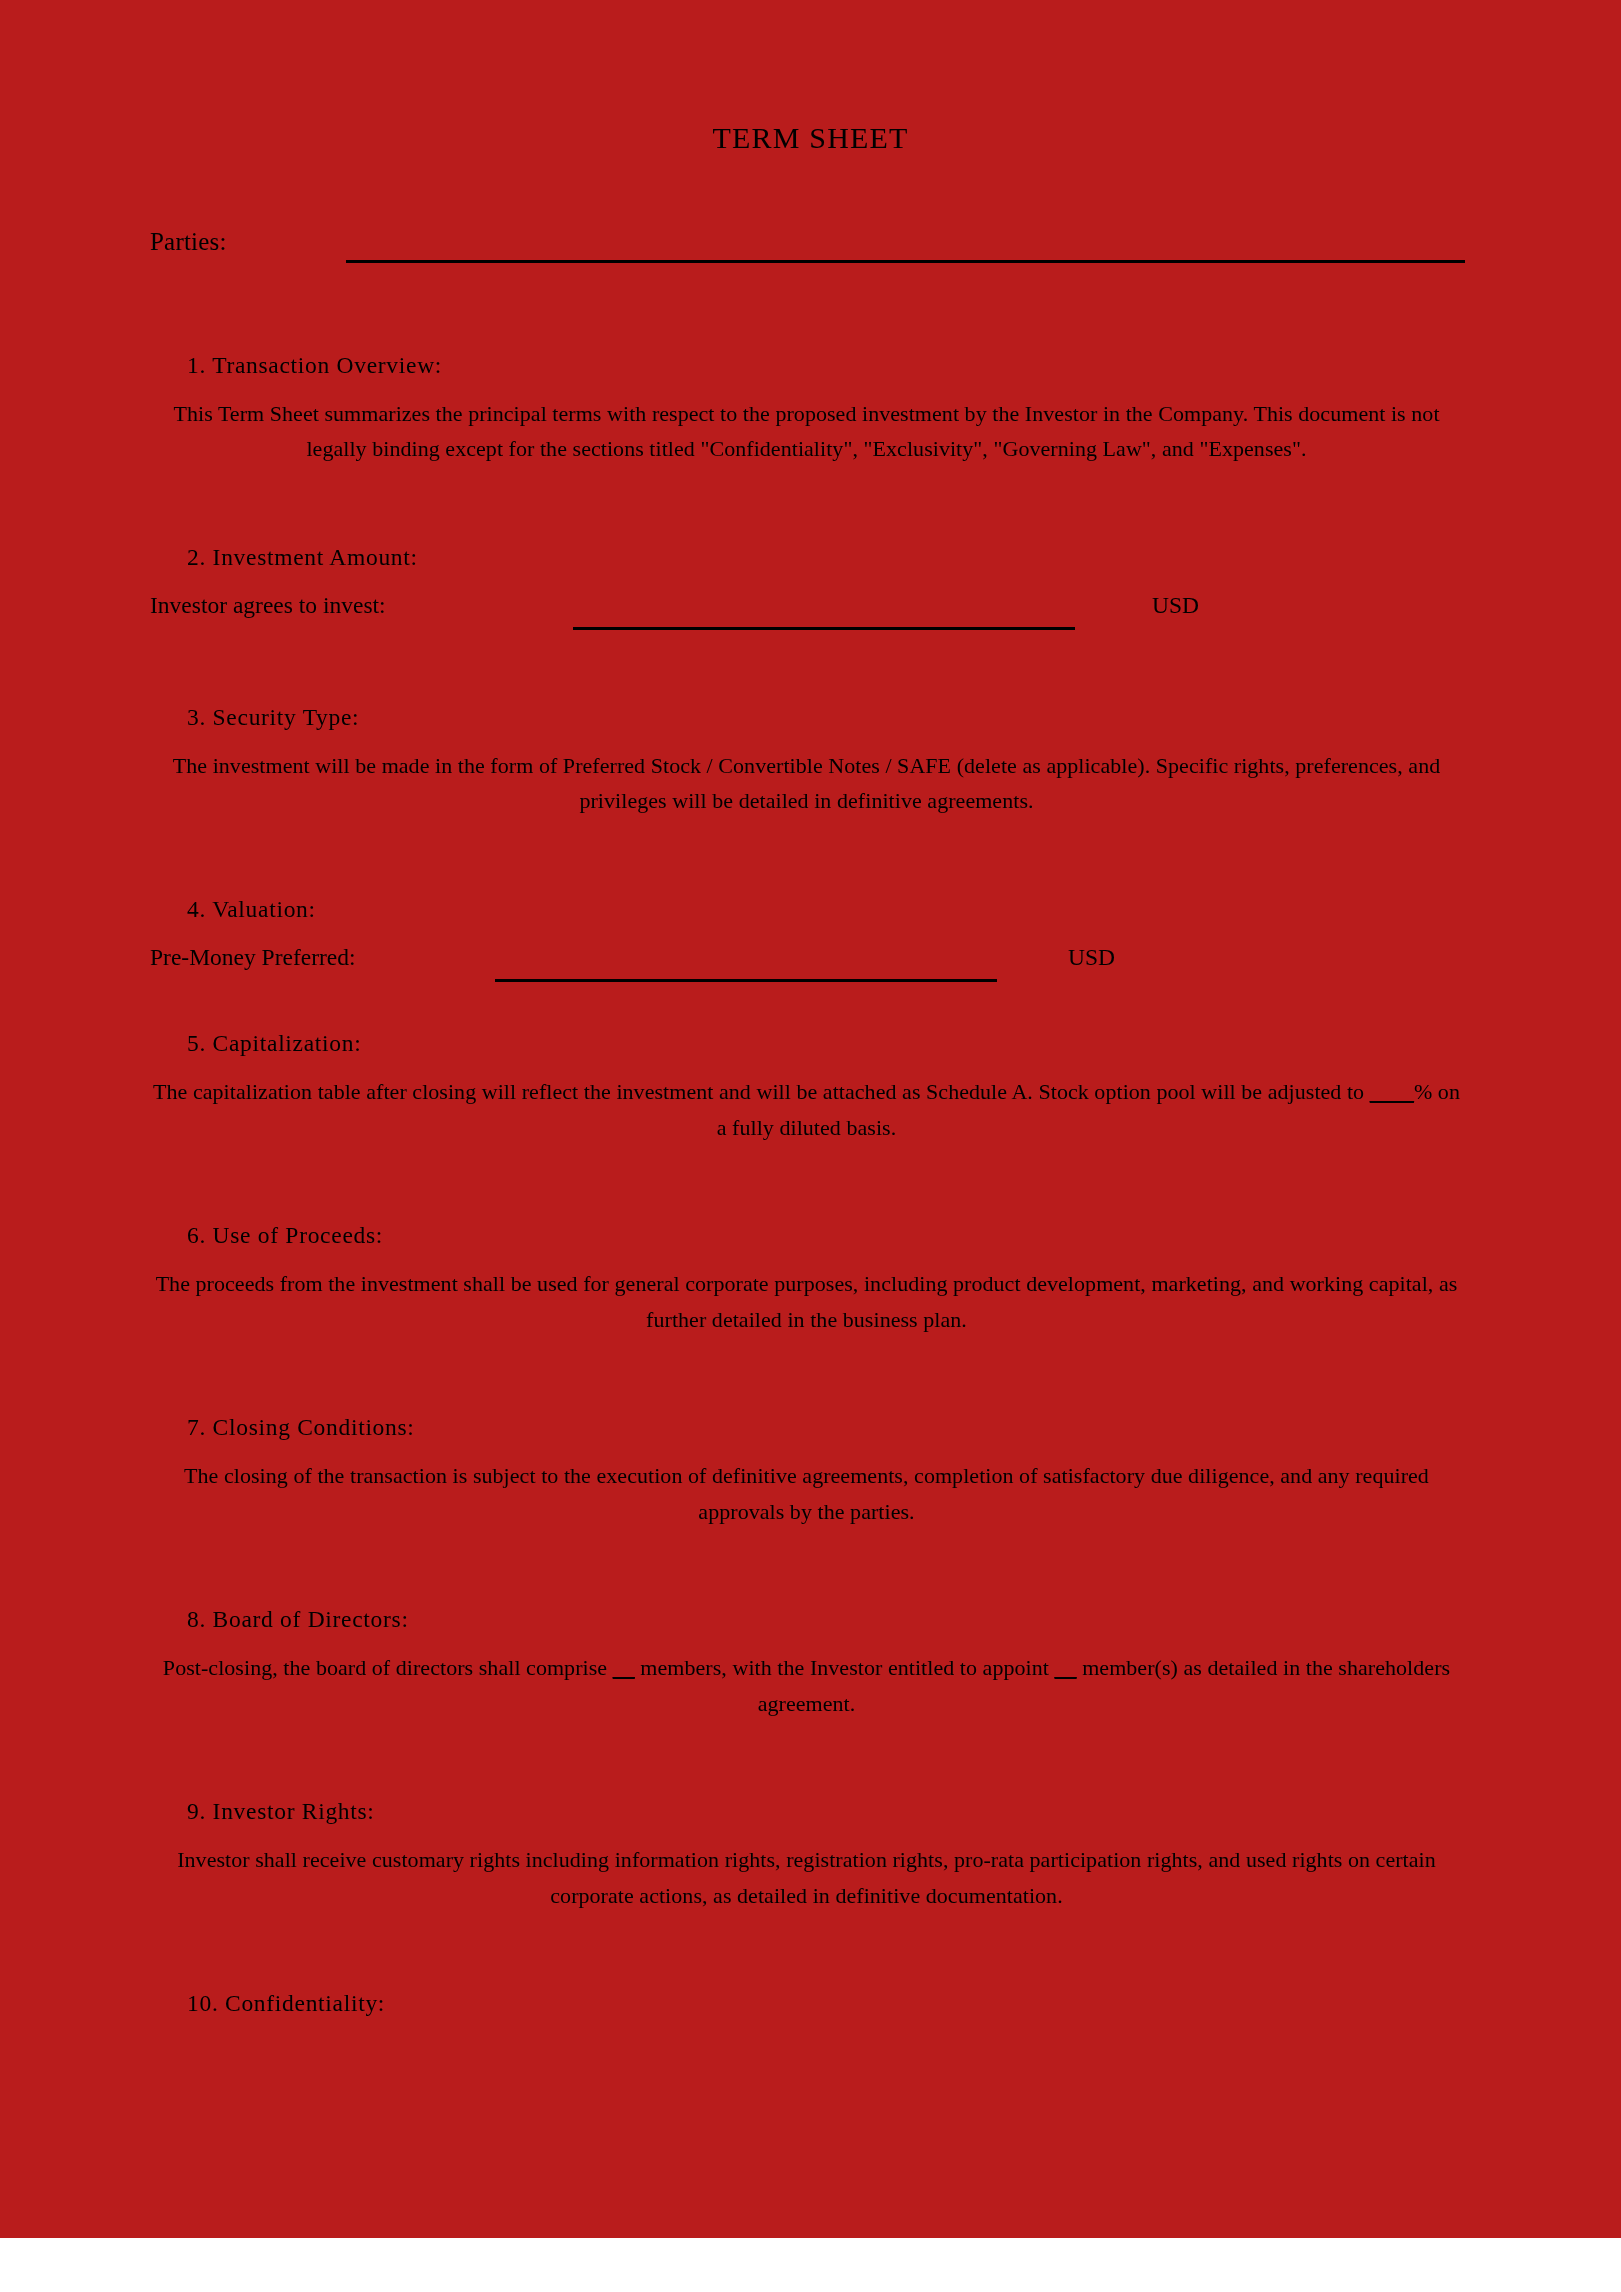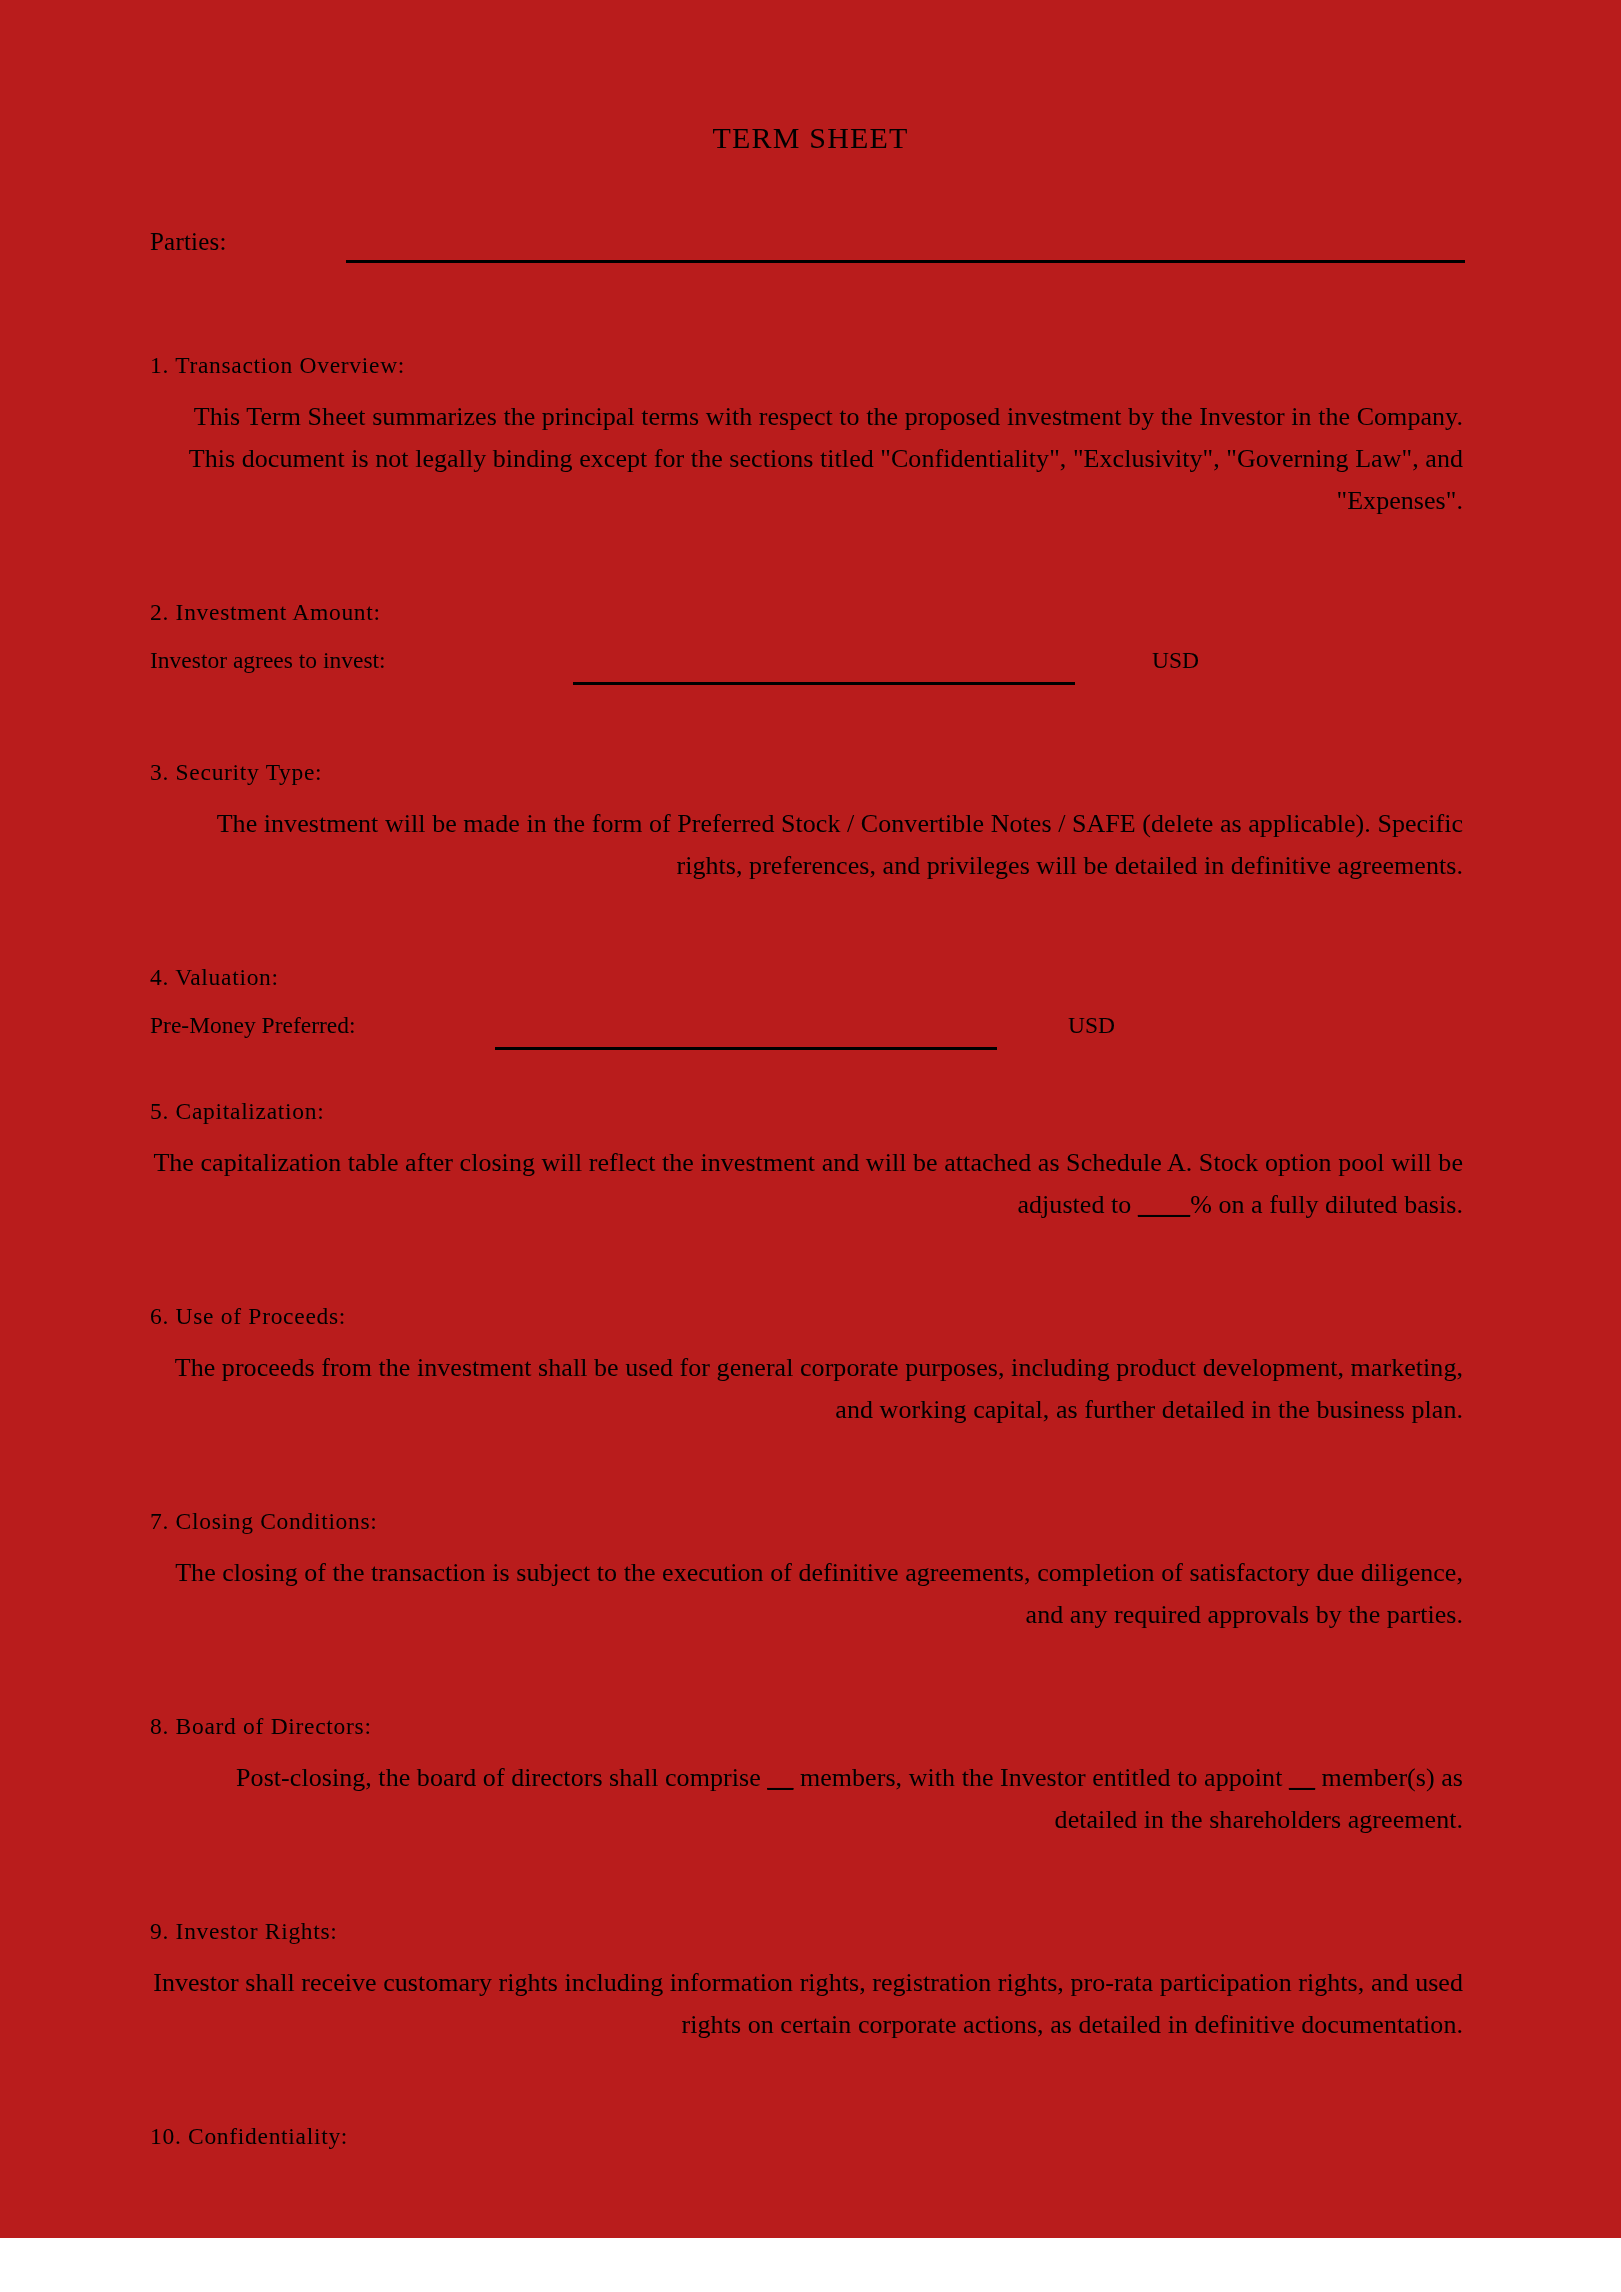--- a/index.html
+++ b/index.html
@@ -69,27 +69,28 @@
   .section {
     margin-top: 43px;
   }
 
   .section-heading {
     font-size: 23.5px;
     letter-spacing: 0.7px;
     line-height: 1.45;
     margin-bottom: 13.7px;
     white-space: nowrap;
+    margin-left: 37px;
   }
 
   .section-body {
-    font-size: 26px;
+    font-size: 22px;
     line-height: 1.62;
     letter-spacing: 0.05px;
-    text-align: right;
+    text-align: center;
   }
 
   .blank-inline {
     text-decoration: underline;
     text-underline-offset: 2px;
   }
 
   
   .fill-row {
     position: relative;

